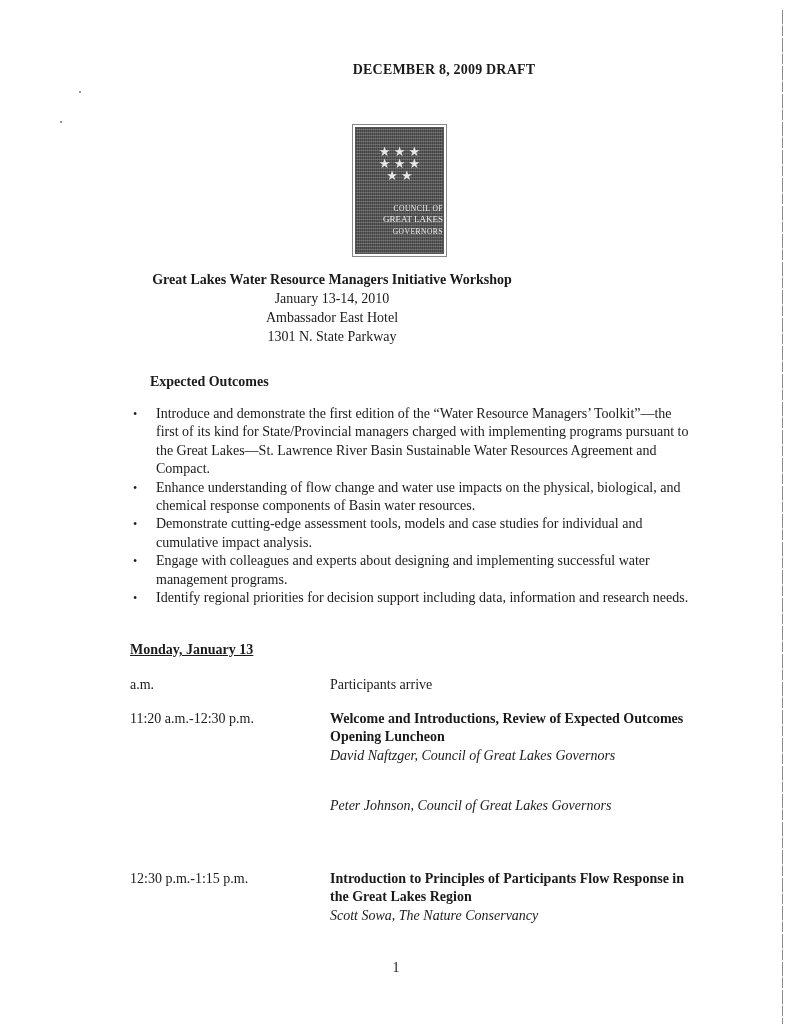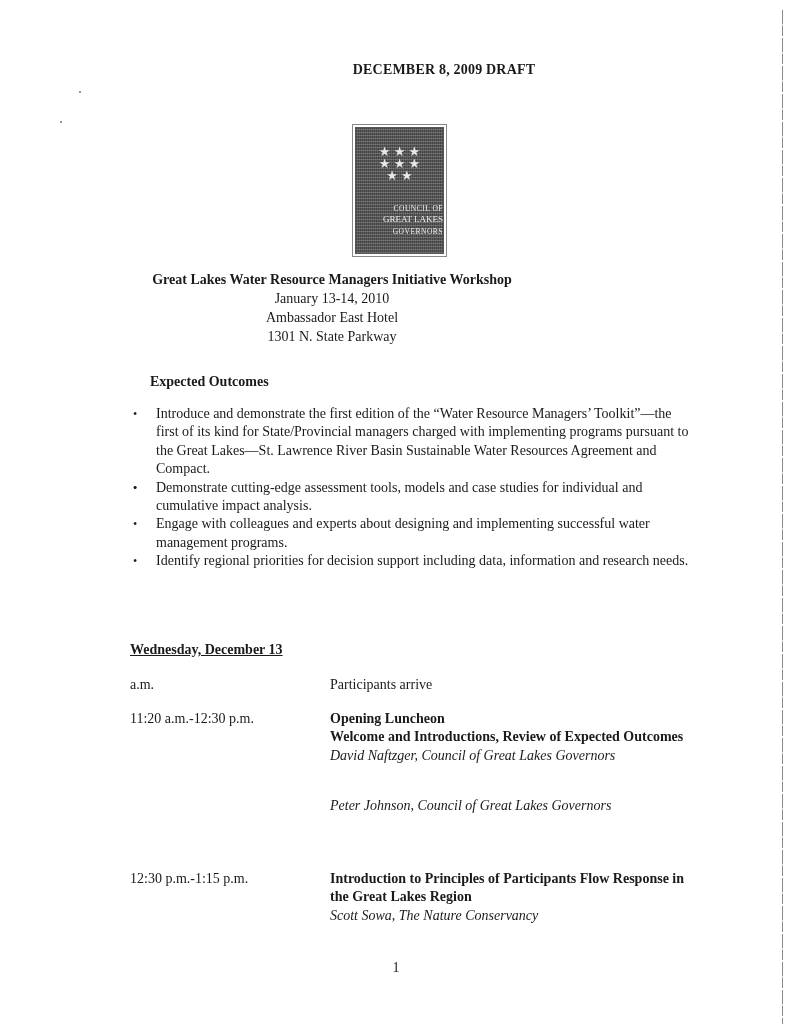--- a/index.html
+++ b/index.html
@@ -89,48 +89,49 @@
 
 <div class="abs section-heading">Expected Outcomes</div>
 
 <ul class="abs outcomes">
   <li>
     <span class="bullet">•</span>
     <span>Introduce and demonstrate the first edition of the “Water Resource Managers’ Toolkit”—the first of its kind for State/Provincial managers charged with implementing programs pursuant to the Great Lakes—St. Lawrence River Basin Sustainable Water Resources Agreement and Compact.</span>
   </li>
   <li>
     <span class="bullet">•</span>
+    <span>Enhance understanding of flow change and water use impacts on the physical, biological, and chemical response components of Basin water resources.</span>
   </li>
   <li>
     <span class="bullet">•</span>
     <span>Demonstrate cutting-edge assessment tools, models and case studies for individual and cumulative impact analysis.</span>
   </li>
   <li>
     <span class="bullet">•</span>
     <span>Engage with colleagues and experts about designing and implementing successful water management programs.</span>
   </li>
   <li>
     <span class="bullet">•</span>
     <span>Identify regional priorities for decision support including data, information and research needs.</span>
   </li>
 </ul>
 
-<div class="abs day-heading">Wednesday, December 13</div>
+<div class="abs day-heading">Monday, January 13</div>
 
 <div class="abs agenda">
   <div class="row" style="top:0px;">
     <div class="time">a.m.</div>
     <div class="content">Participants arrive</div>
   </div>
 
   <div class="row" style="top:34px;">
     <div class="time">11:20 a.m.-12:30 p.m.</div>
     <div class="content">
+      <div class="bold">Welcome and Introductions, Review of Expected Outcomes</div>
       <div class="bold">Opening Luncheon</div>
-      <div class="bold">Welcome and Introductions, Review of Expected Outcomes</div>
       <div class="ital">David Naftzger, Council of Great Lakes Governors</div>
     </div>
   </div>
 
   <div class="row" style="top:121px;">
     <div class="time"></div>
     <div class="content">
       <div class="ital">Peter Johnson, Council of Great Lakes Governors</div>
     </div>
   </div>

